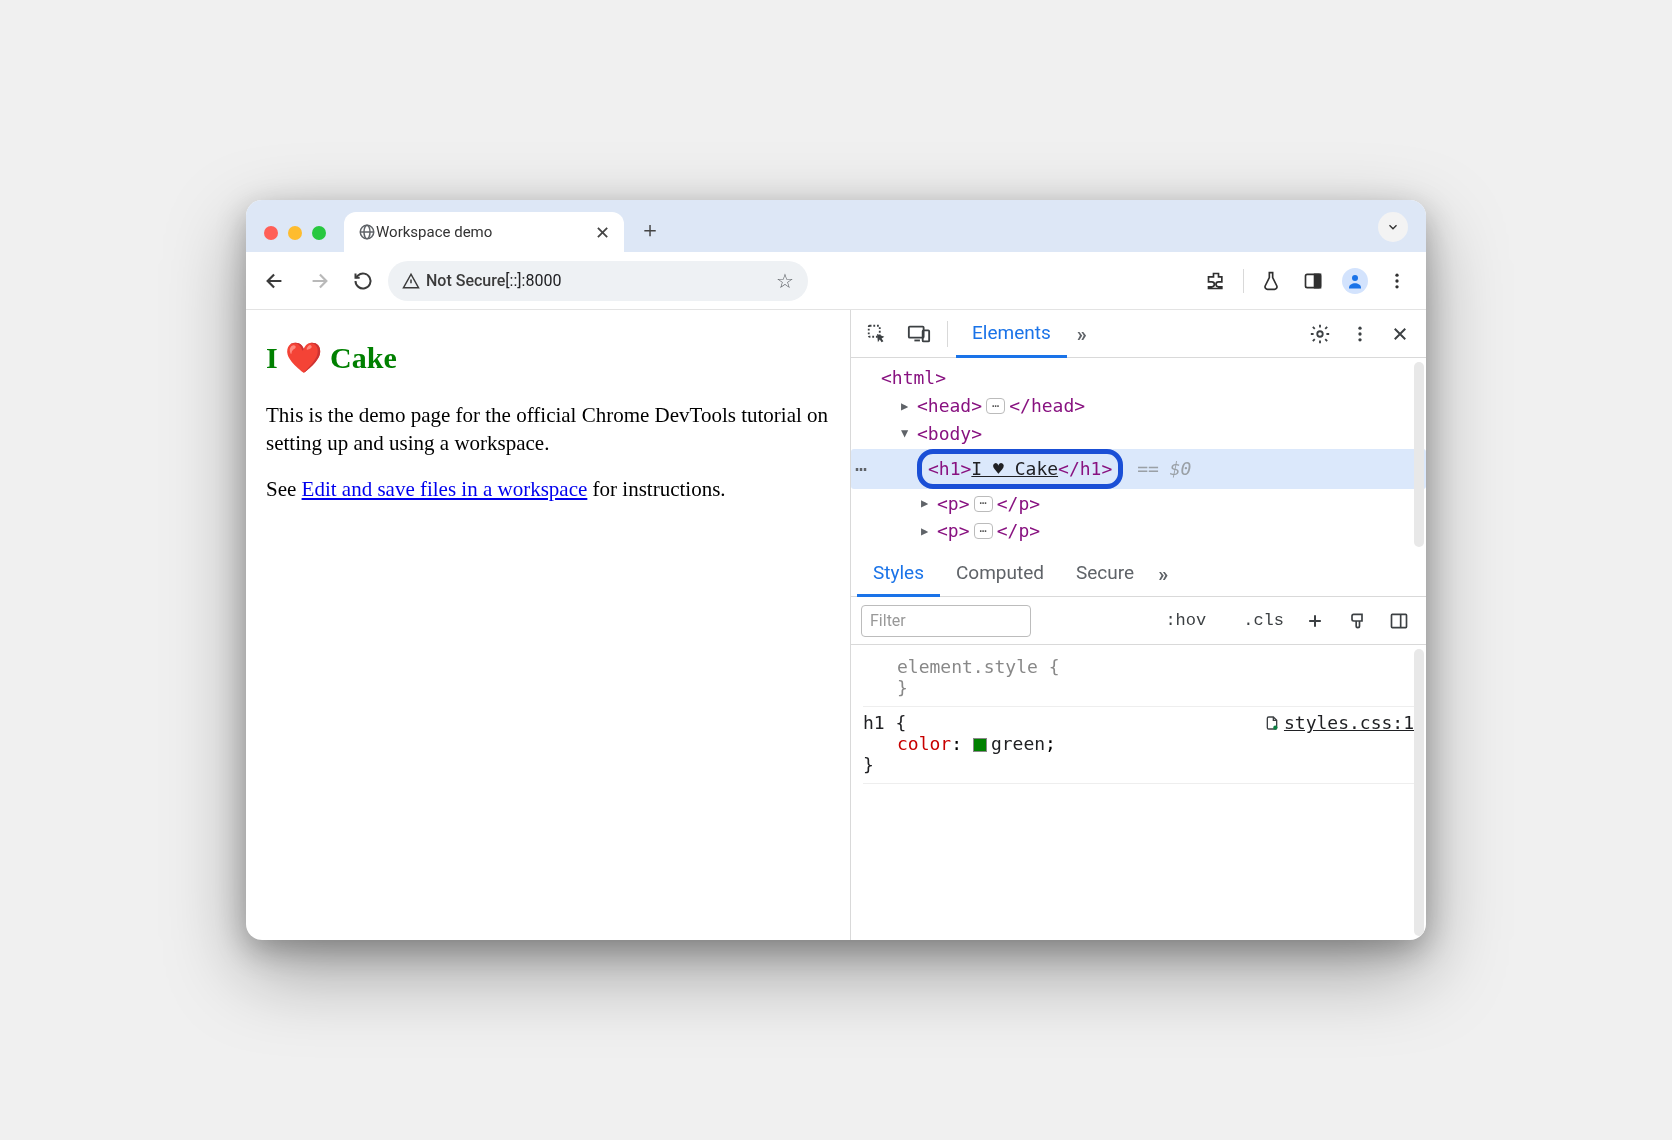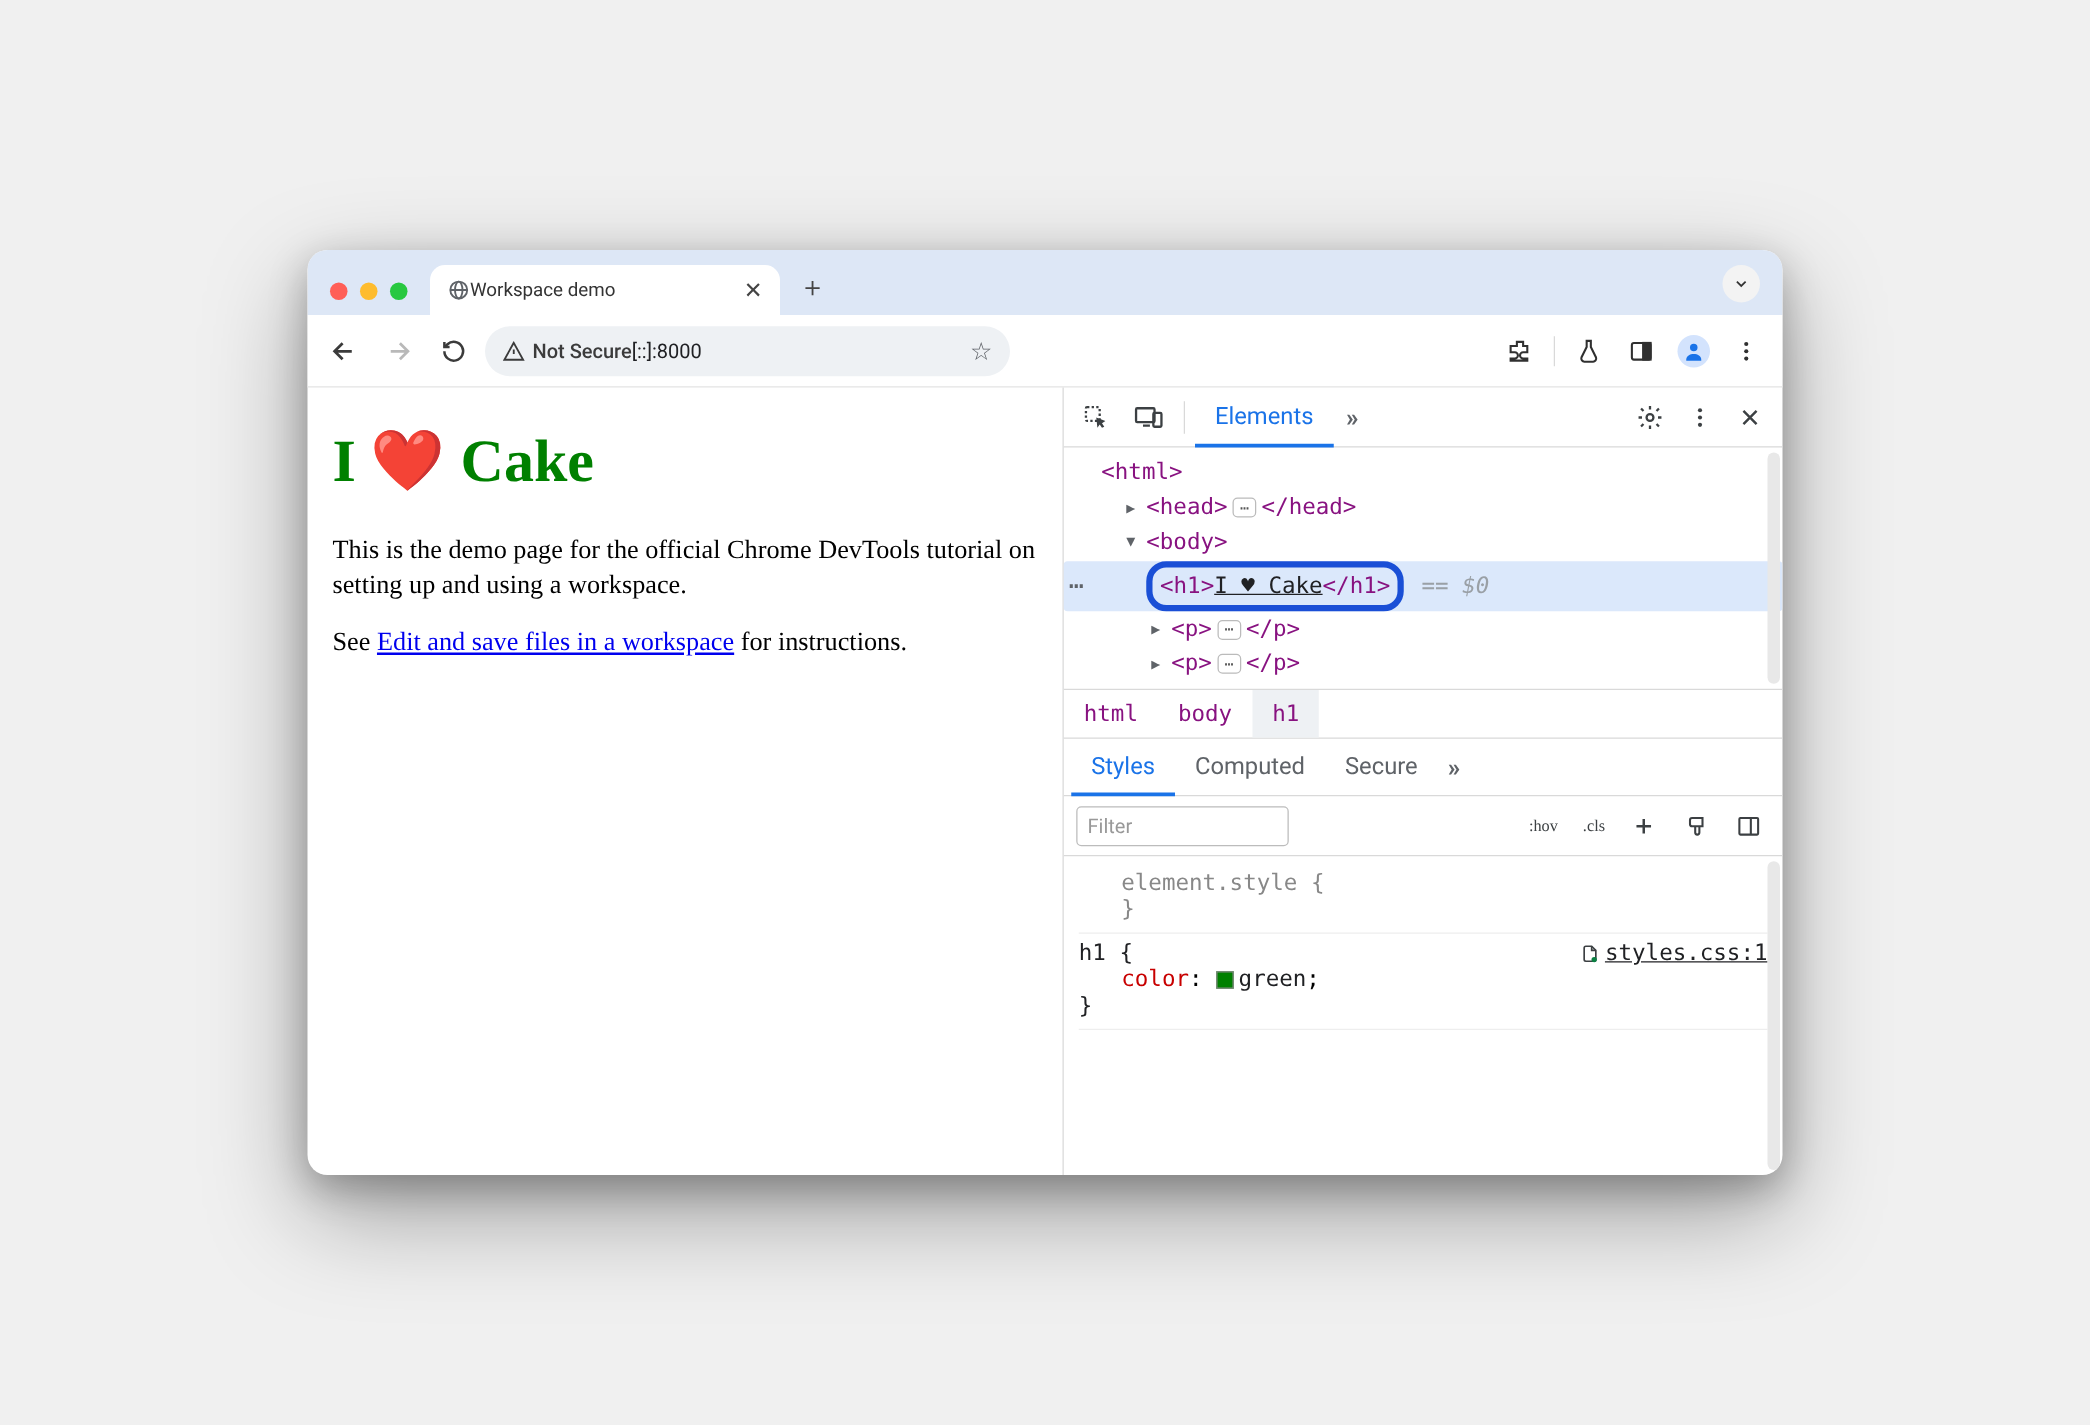--- a/index.html
+++ b/index.html
@@ -89,21 +89,21 @@
     display:flex; align-items:center; justify-content:center;
   }
   .avatar-dot svg{ width:18px; height:18px; fill:#1a73e8;}
   
   .content { flex:1; display:flex; min-height:0;}
   .page {
     flex:1; padding: 24px 20px; font-family: "Times New Roman", serif;
     font-size:21px; line-height:1.35; color:#000;
   }
   .page h1{
-    color:#008000; font-weight:700; font-size:48px; margin:4px 0 22px 0;
+    color:#008000; font-weight:700; font-size:30px; margin:4px 0 22px 0;
   }
   .page p{ margin: 0 0 18px 0; }
   .page a{ color:#0000EE; text-decoration:underline;}
   
   .devtools{
     width:576px; border-left:1px solid #d9d9d9;
     display:flex; flex-direction:column; min-height:0;
     font-family: -apple-system, BlinkMacSystemFont, "Segoe UI", Roboto, sans-serif;
   }
   .dt-top{
@@ -177,22 +177,23 @@
   
   .stools{
     height:48px; border-bottom:1px solid #d9d9d9;
     display:flex; align-items:center; padding:6px 10px; gap:8px;
   }
   .filter{
     width:170px; height:32px; border:1px solid #bcbcbc; border-radius:4px;
     padding:14px 8px; font-size:16px; color:#777; display:flex; align-items:center;
   }
   .stool{
-    font-family: Liberation Serif, serif; font-size:13px; color:#3c4043; cursor:pointer;
+    font-family: Liberation Mono, monospace; font-size:17px; color:#3c4043; cursor:pointer;
     padding:4px 6px;
+    margin-left:17px;
   }
   .sticon{
     width:34px; height:34px; display:flex; align-items:center; justify-content:center;
     color:#3c4043; cursor:pointer;
   }
   .spacer{flex:1;}
   
   .rules{
     font-family: Menlo, Consolas, monospace; font-size:18px;
     padding:6px 12px; position:relative; flex:1; min-height: 0;
@@ -396,25 +397,20 @@
           </div>
         <div class="node ind3">
             <span class="tri">▶</span>
             <span class="tag">&lt;p&gt;</span> 
             <span class="ellips">⋯</span> 
             <span class="tag">&lt;/p&gt;</span>
           </div>
         <div class="dom-scroll"></div>
       </div>
 
-      <div class="crumbs">
-        <div class="crumb">html</div>
-        <div class="crumb">body</div>
-        <div class="crumb sel">h1</div>
-      </div>
 
       <div class="stabs">
         <div class="stab active">Styles</div>
         <div class="stab">Computed</div>
         <div class="stab">Secure</div>
         <div class="dt-over">»</div>
       </div>
 
       <div class="stools">
         <div class="filter">

